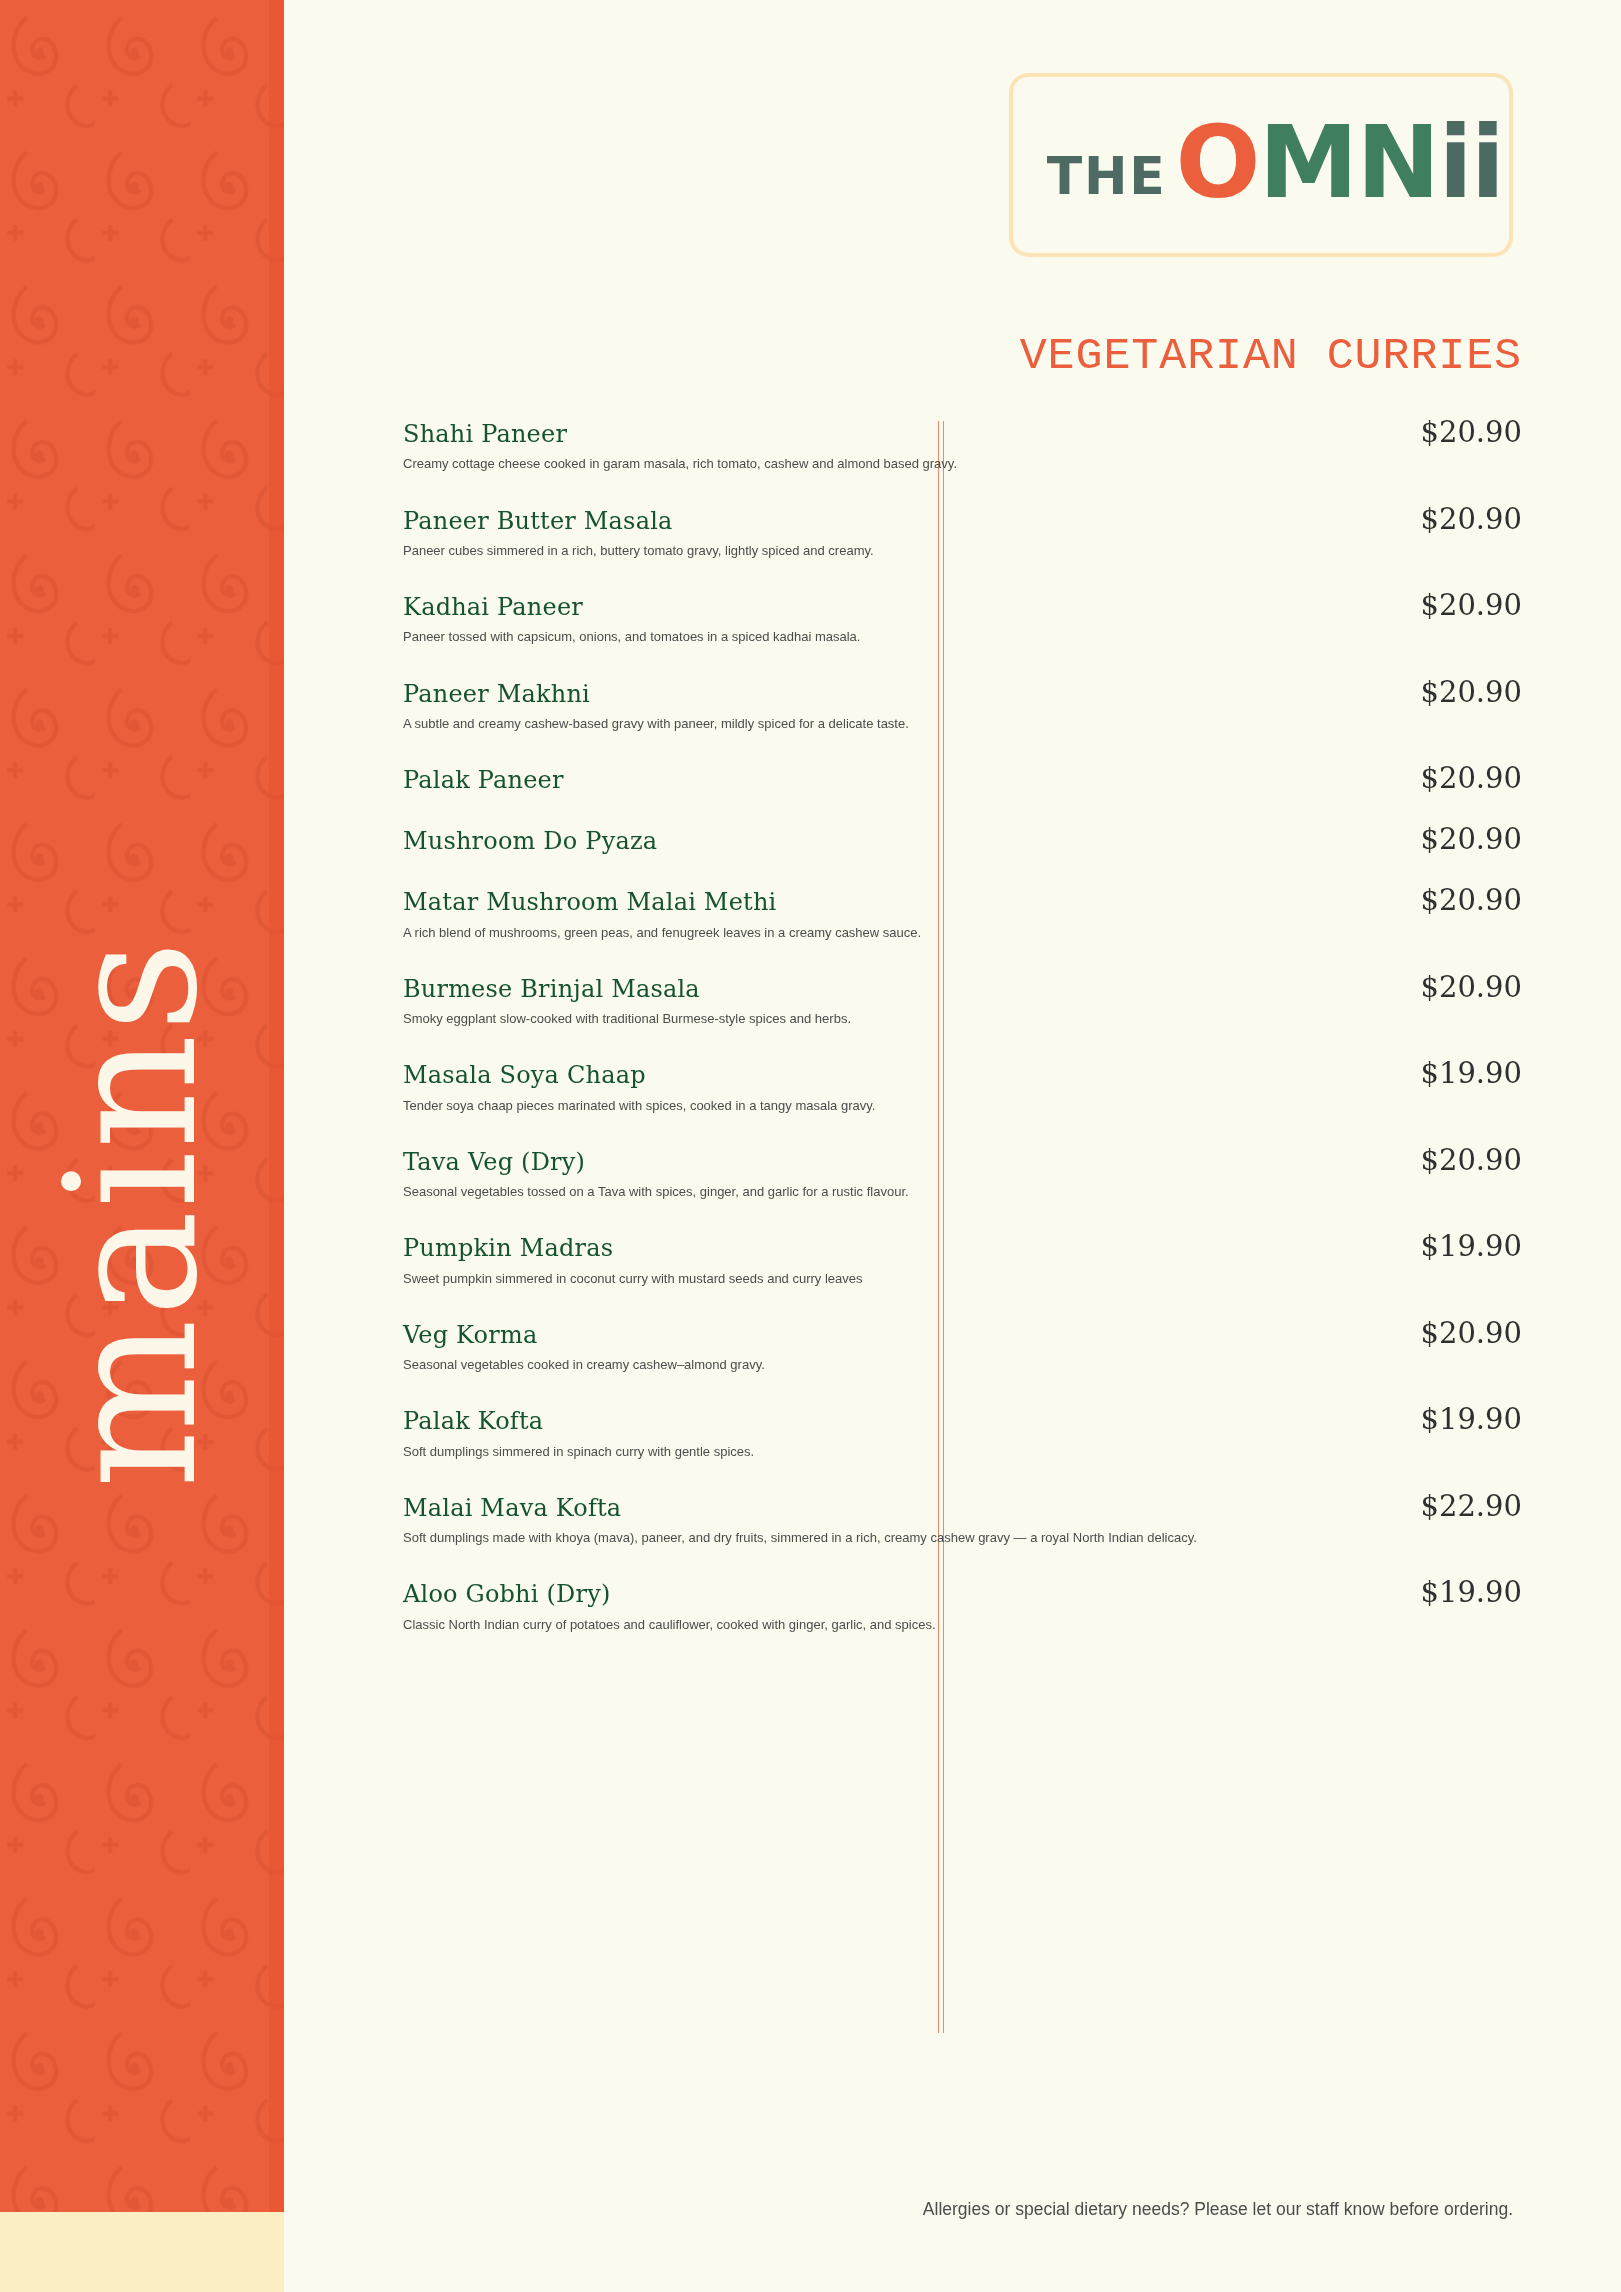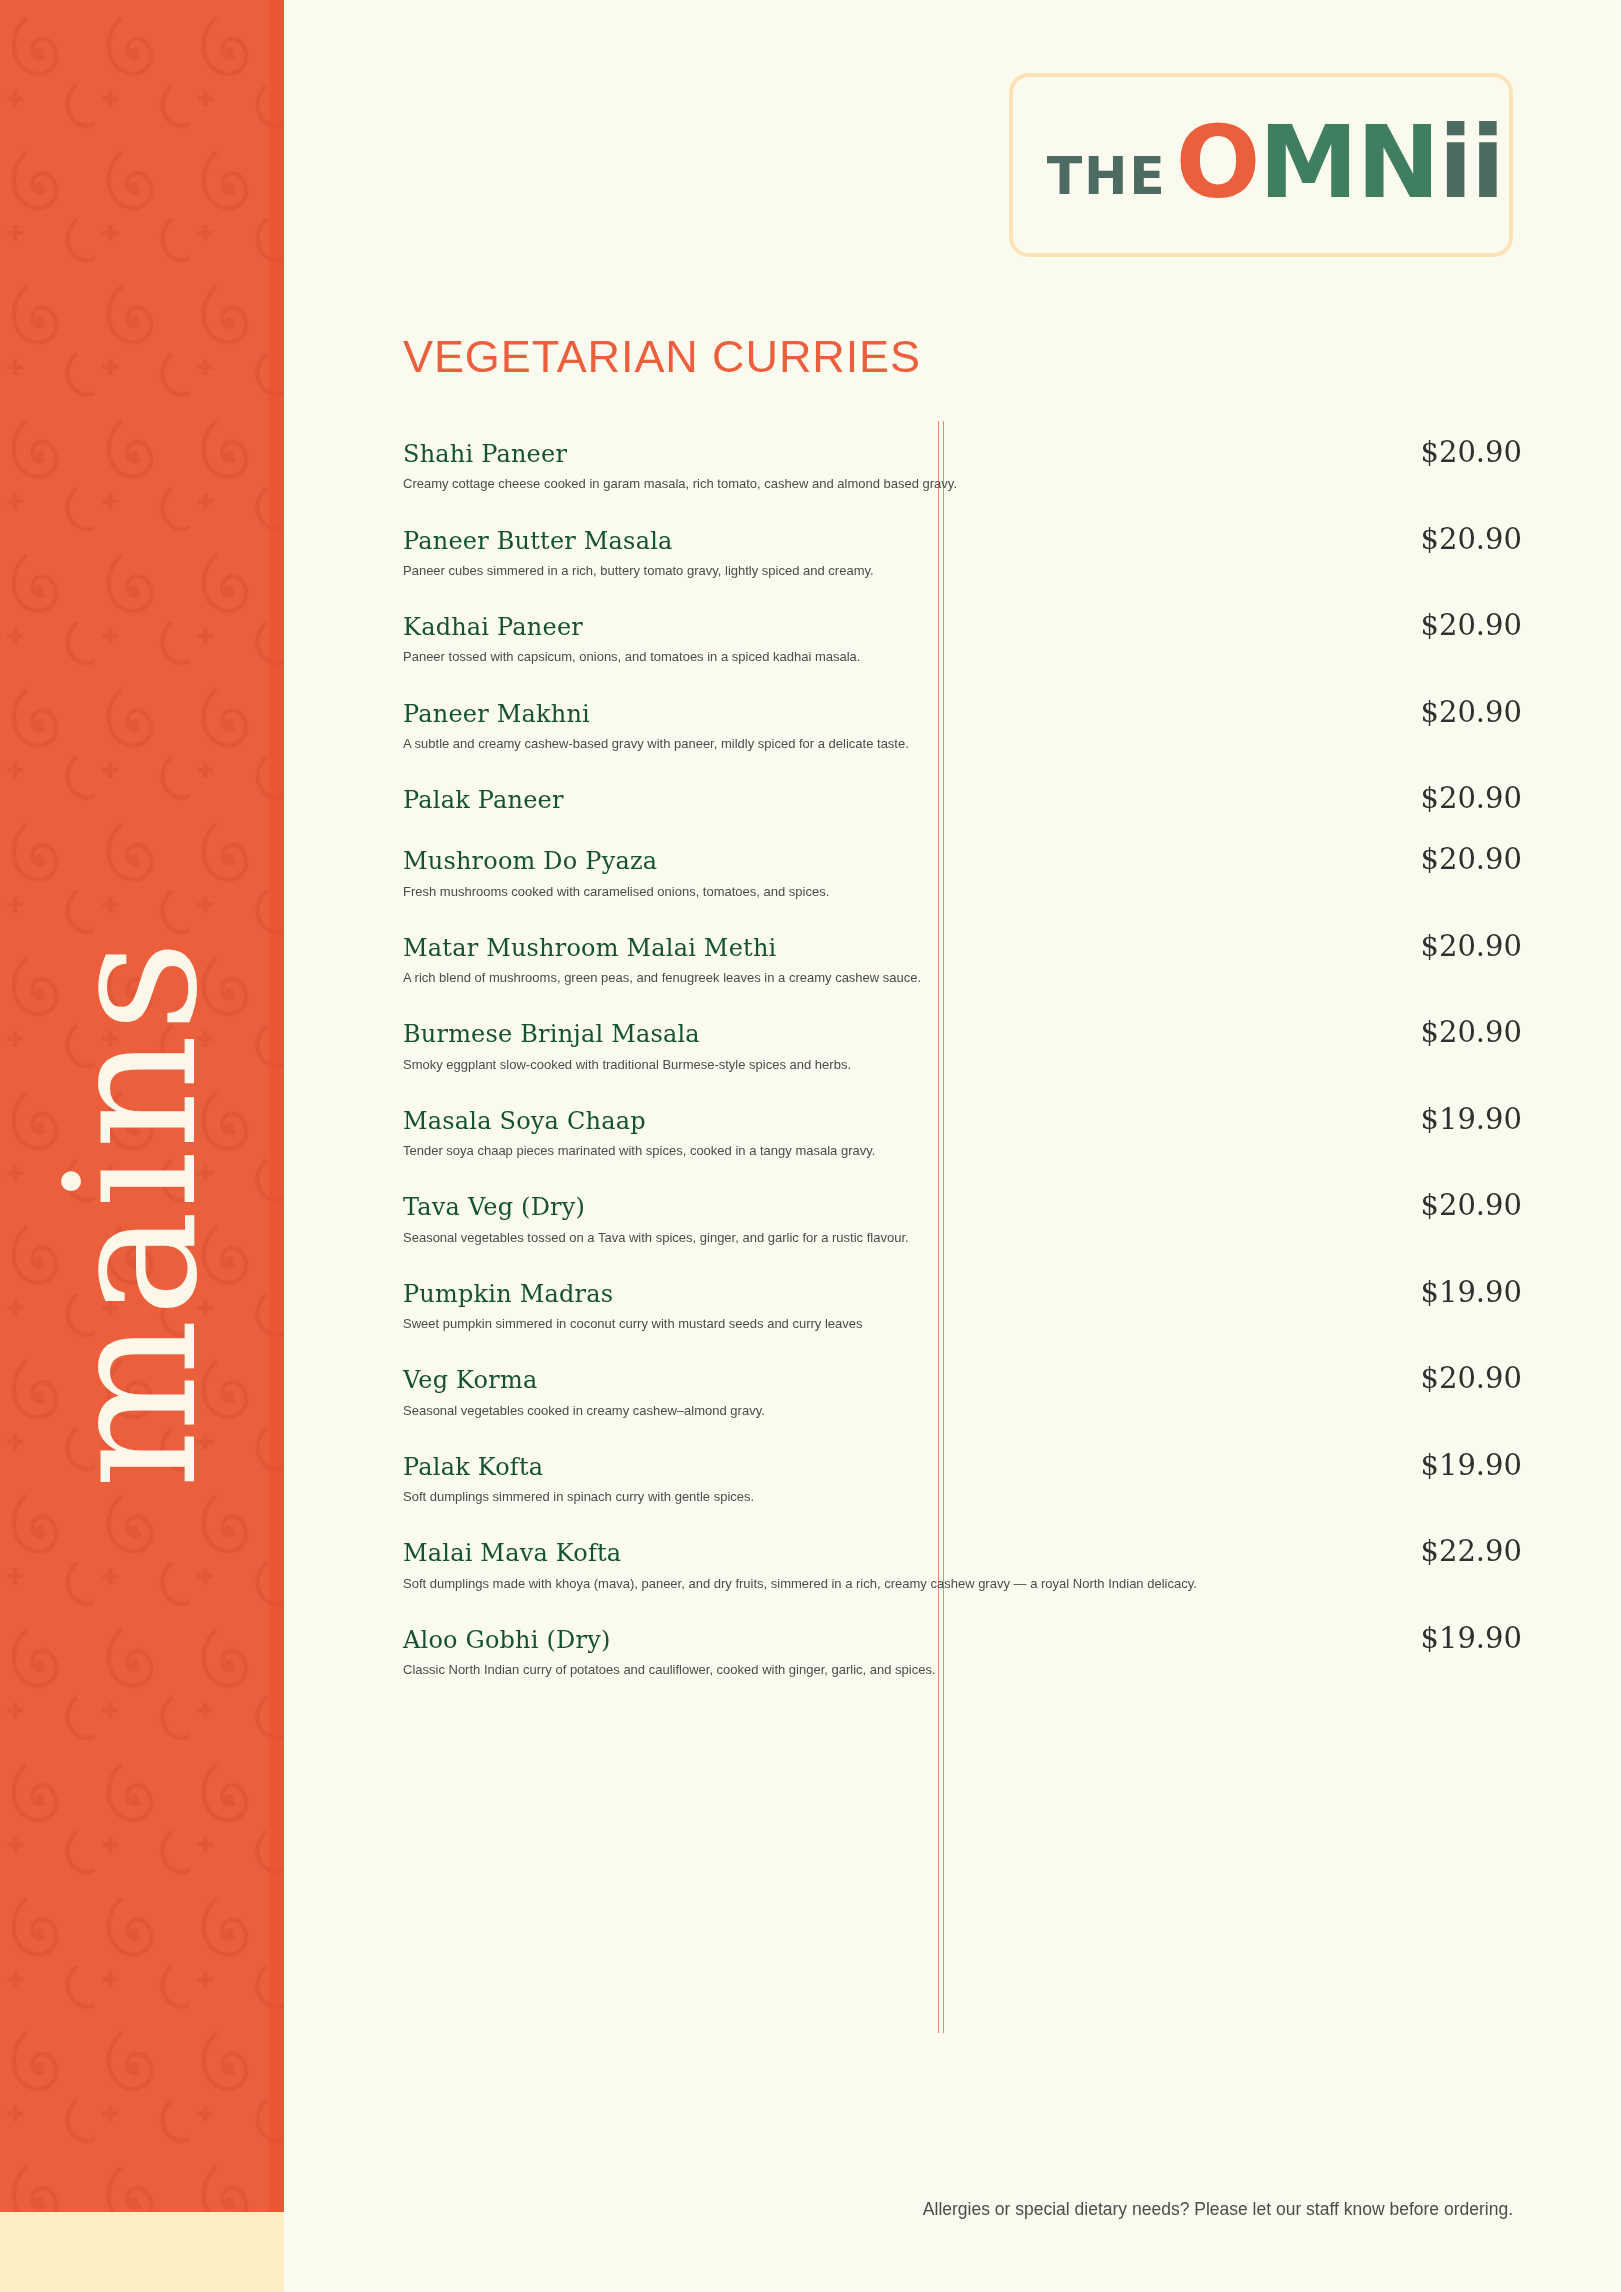--- a/index.html
+++ b/index.html
@@ -111,25 +111,26 @@
   .logo-omnii .teal { color: #4e6b63; }
 
   
   .content {
     position: absolute;
     left: 403px;
     top: 331px;
     width: 1119px;
   }
   .section-title {
-    font-family: Liberation Sans, sans-serif;
+    font-family: Liberation Mono, monospace;
     font-size: 45px;
     letter-spacing: 0.9px;
     color: #ec5f3d;
-    margin-bottom: 52px;
+    margin-bottom: 33px;
+    text-align: right;
   }
   .divider-line {
     position: absolute;
     left: 938px;
     top: 421px;
     width: 6.3px;
     height: 1612px;
     border-left: 1.8px solid #ec5f3d;
     border-right: 1.8px solid #ec5f3d;
     opacity: 0.75;
@@ -248,21 +249,20 @@
           <div class="item-head">
             <div class="item-name">Palak Paneer</div>
             <div class="item-price">$20.90</div>
           </div>
         </div>
         <div class="item">
           <div class="item-head">
             <div class="item-name">Mushroom Do Pyaza</div>
             <div class="item-price">$20.90</div>
           </div>
-          <div class="item-desc">Fresh mushrooms cooked with caramelised onions, tomatoes, and spices.</div>
         </div>
         <div class="item">
           <div class="item-head">
             <div class="item-name">Matar Mushroom Malai Methi</div>
             <div class="item-price">$20.90</div>
           </div>
           <div class="item-desc">A rich blend of mushrooms, green peas, and fenugreek leaves in a creamy cashew sauce.</div>
         </div>
         <div class="item">
           <div class="item-head">

